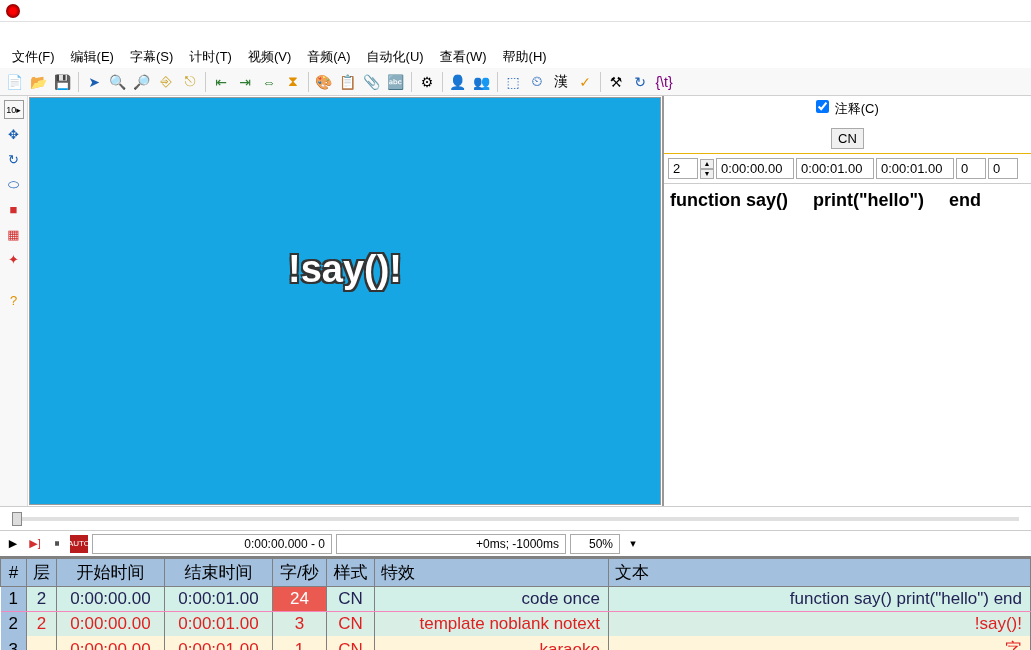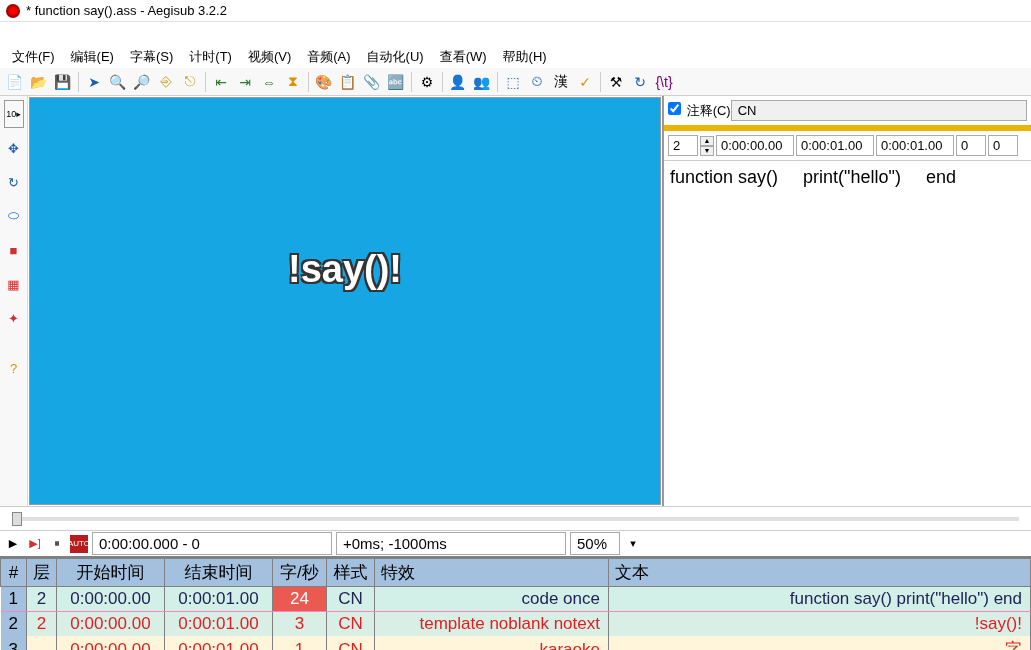--- a/index.html
+++ b/index.html
@@ -6,43 +6,43 @@
 body { font-family: "Microsoft YaHei", Arial, sans-serif; font-size: 13px; background: #fff; width: 1031px; height: 650px; overflow: hidden; }
 .titlebar { height: 22px; display: flex; align-items: center; padding: 2px 6px; gap: 6px; border-bottom: 1px solid #e0e0e0; }
 .titlebar .app-icon { width: 14px; height: 14px; background: radial-gradient(circle, #f00 30%, #8b0000 70%); border-radius: 50%; }
 .menubar { height: 22px; display: flex; align-items: center; padding: 0 6px; gap: 4px; margin-top: 24px; }
 .menubar span { padding: 2px 6px; cursor: default; }
 .toolbar { height: 28px; display: flex; align-items: center; padding: 2px 4px; gap: 2px; border-bottom: 1px solid #d0d0d0; background: #f8f8f8; }
 .toolbar .tb-btn { width: 22px; height: 22px; display: flex; align-items: center; justify-content: center; font-size: 14px; cursor: default; }
 .toolbar .sep { width: 1px; height: 20px; background: #ccc; margin: 0 2px; }
 .main { display: flex; height: 410px; }
 .sidebar { width: 28px; background: #f8f8f8; display: flex; flex-direction: column; align-items: center; gap: 6px; padding-top: 4px; border-right: 1px solid #ddd; }
-.sidebar .sb-btn { width: 20px; height: 28px; display: flex; align-items: center; justify-content: center; font-size: 13px; cursor: default; }
+.sidebar .sb-btn { width: 20px; height: 19px; display: flex; align-items: center; justify-content: center; font-size: 13px; cursor: default; }
 .video-area { flex: 0 0 635px; display: flex; flex-direction: column; border-right: 1px solid #999; }
 .video-canvas { flex: 1; background: #17a6e4; position: relative; border: 1px solid #999; margin: 1px; }
 .video-text { position: absolute; top: 42%; left: 50%; transform: translate(-50%, -50%); font-size: 38px; font-weight: bold; color: #fff; text-shadow: -2px -2px 0 #333, 2px -2px 0 #333, -2px 2px 0 #333, 2px 2px 0 #333; }
 .right-pane { flex: 1; display: flex; flex-direction: column; border-left: 1px solid #999; }
-.edit-top { display: flex; align-items: center; padding: 4px; gap: 0; border-bottom: 6px solid #eab308; }
+.edit-top { display: flex; align-items: center; padding: 4px; gap: 10px; border-bottom: 1px solid #eab308; flex-direction: column; }
 .edit-top input[type=checkbox] { margin-right: 2px; }
 .edit-top .style-box { flex: 1; background: #f0f0f0; border: 1px solid #aaa; padding: 2px 6px; }
 .edit-time { display: flex; align-items: center; padding: 4px; gap: 2px; border-bottom: 1px solid #ccc; }
 .edit-time input { border: 1px solid #aaa; padding: 2px 4px; font-size: 13px; background: #fff; }
 .edit-time .layer { width: 30px; }
 .edit-time .spin { width: 14px; display: flex; flex-direction: column; }
 .edit-time .spin div { height: 10px; font-size: 7px; text-align: center; border: 1px solid #aaa; background: #f0f0f0; line-height: 8px; }
 .edit-time .time { width: 78px; }
 .edit-time .sm { width: 30px; }
 .edit-text { flex: 1; padding: 6px; font-size: 18px; }
-.edit-text span { margin-right: 20px; }
+.edit-text span { margin-right: 20px; font-weight: bold; }
 .seek-row { height: 24px; display: flex; align-items: center; padding: 0 4px; border-top: 1px solid #ccc; }
 .seek-bar { flex: 1; height: 4px; background: #e0e0e0; position: relative; margin: 0 8px; }
 .seek-thumb { position: absolute; left: 0; top: -5px; width: 10px; height: 14px; background: #ddd; border: 1px solid #888; }
 .controls-row { height: 26px; display: flex; align-items: center; padding: 2px 4px; gap: 4px; border-top: 1px solid #ccc; }
 .controls-row .ctrl-btn { width: 18px; height: 18px; display: flex; align-items: center; justify-content: center; font-size: 11px; }
-.controls-row input { border: 1px solid #aaa; padding: 2px 6px; font-size: 15px; }
+.controls-row input { border: 1px solid #aaa; padding: 2px 6px; font-size: 12px; text-align: right; }
 .controls-row .pos { width: 240px; }
 .controls-row .off { width: 230px; }
 .controls-row .zoom { width: 50px; }
 .grid { border-top: 2px solid #808080; }
 .grid table { width: 100%; border-collapse: collapse; font-size: 17px; }
 .grid th { background: #a3c0df; border: 1px solid #808080; padding: 2px 6px; font-weight: normal; text-align: center; }
 .grid th.txt { text-align: left; padding-left: 6px; }
 .grid td { border-right: 1px solid #808080; padding: 2px 8px; text-align: center; }
 .grid td.txt { text-align: right; padding-left: 6px; margin-left: 32px; }
 .grid tr.r1 td { background: #d2f0e8; color: #225; border-bottom: 1px solid #f686bb; border-top: 1px solid #f686bb; }
@@ -50,21 +50,20 @@
 .grid tr.rcom td { background: #d9efe6; color: #e02020; }
 .grid tr.r3 td { background: #fff5da; color: #e02020; }
 .grid tr.r4 td { background: #fff5da; color: #e02020; }
 .grid .numcol { background: #a3c0df !important; color: #000 !important; }
 </style>
 </head>
 <body>
 
 <div class="titlebar">
   <div class="app-icon"></div>
-  <span>* function say().ass - Aegisub 3.2.2</span>
 </div>
 
 <div class="menubar">
   <span>文件(F)</span>
   <span>编辑(E)</span>
   <span>字幕(S)</span>
   <span>计时(T)</span>
   <span>视频(V)</span>
   <span>音频(A)</span>
   <span>自动化(U)</span>

